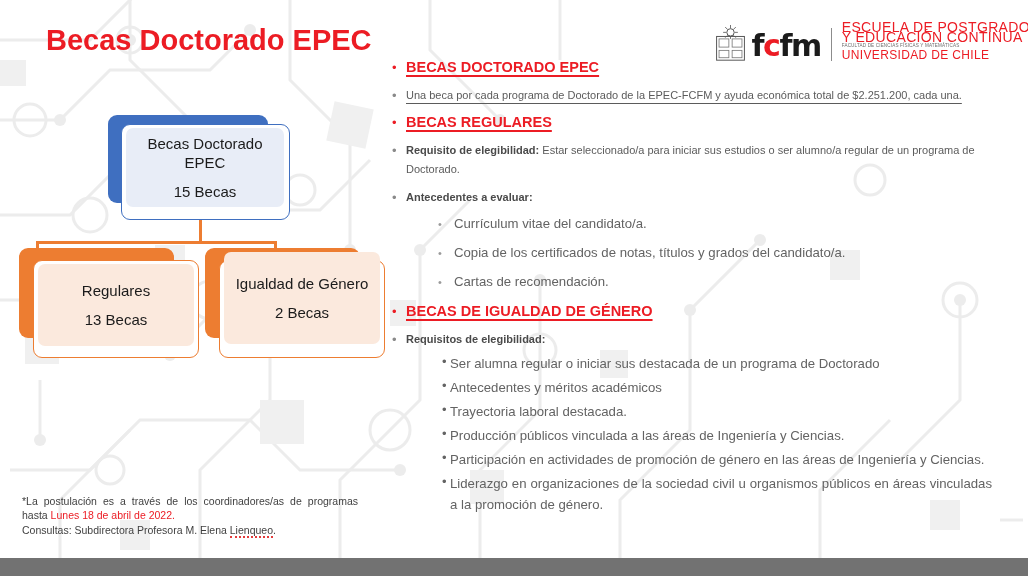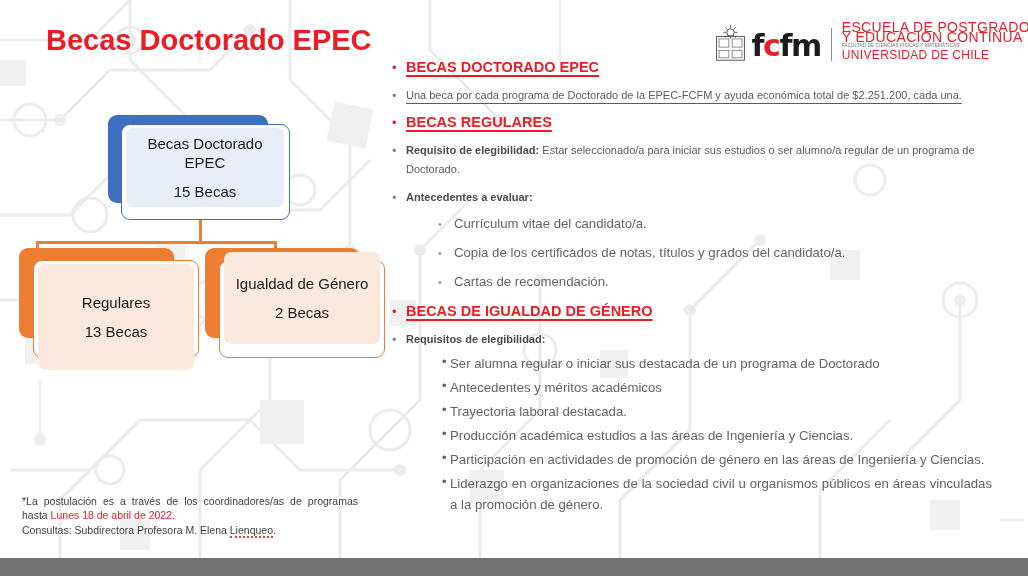--- a/index.html
+++ b/index.html
@@ -236,21 +236,21 @@
       <div class="front" style="left:13px;top:9px;width:169px;height:96px;background:#ffffff;border:1.6px solid #3f6fc0;"></div>
       <div class="inner" style="left:18px;top:13px;width:158px;height:79px;background:#e8edf7;">
         <div class="lbl">Becas Doctorado EPEC</div>
         <div class="cnt">15 Becas</div>
       </div>
     </div>
 
     <div class="node" style="left:19px;top:248px;width:180px;height:110px;">
       <div class="back" style="width:155px;height:90px;background:#ed7d31;"></div>
       <div class="front" style="left:14px;top:12px;width:166px;height:98px;background:#ffffff;border:1.6px solid #ed7d31;"></div>
-      <div class="inner" style="left:19px;top:16px;width:156px;height:106px;background:#fbe9dd;">
+      <div class="inner" style="left:19px;top:16px;width:156px;height:82px;background:#fbe9dd;">
         <div class="lbl">Regulares</div>
         <div class="cnt">13 Becas</div>
       </div>
     </div>
 
     <div class="node" style="left:205px;top:248px;width:180px;height:110px;">
       <div class="back" style="width:155px;height:90px;background:#ed7d31;"></div>
       <div class="front" style="left:14px;top:12px;width:166px;height:98px;background:#ffffff;border:1.6px solid #ed7d31;"></div>
       <div class="inner" style="left:19px;top:4px;width:156px;height:92px;background:#fbe9dd;">
         <div class="lbl">Igualdad de Género</div>
@@ -321,21 +321,21 @@
       <div class="txt">Antecedentes y méritos académicos</div>
     </div>
 
     <div class="row sub2">
       <div class="bul">•</div>
       <div class="txt">Trayectoria laboral destacada.</div>
     </div>
 
     <div class="row sub2">
       <div class="bul">•</div>
-      <div class="txt">Producción académica estudios a las áreas de Ingeniería y Ciencias.</div>
+      <div class="txt">Producción públicos vinculada a las áreas de Ingeniería y Ciencias.</div>
     </div>
 
     <div class="row sub2">
       <div class="bul">•</div>
       <div class="txt">Participación en actividades de promoción de género en las áreas de Ingeniería y Ciencias.</div>
     </div>
 
     <div class="row sub2">
       <div class="bul">•</div>
       <div class="txt">Liderazgo en organizaciones de la sociedad civil u organismos públicos en áreas vinculadas a la promoción de género.</div>

